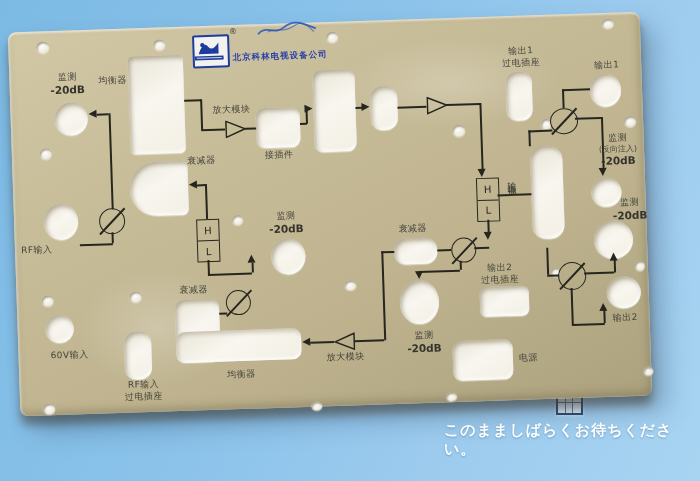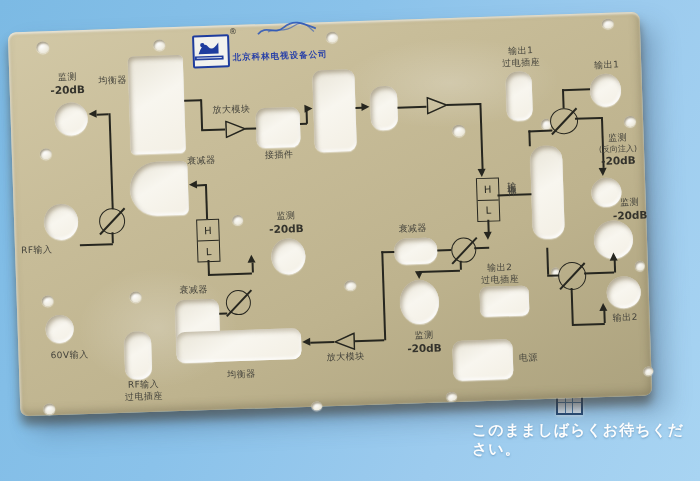--- a/index.html
+++ b/index.html
@@ -42,21 +42,21 @@
   .hlbox{position:absolute;border:1.5px solid #26261f;display:flex;flex-direction:column;}
   .hlbox span{flex:1;display:flex;align-items:center;justify-content:center;font-size:10px;color:#26261f;}
   .hlbox span:first-child{border-bottom:1.5px solid #26261f;}
   .amp{position:absolute;}
   #logo{position:absolute;left:184px;top:9px;width:33px;height:29px;border:2px solid #1e3c9e;background:#f2f2ee;border-radius:2px;}
   #regmark{position:absolute;left:221px;top:2px;font-size:8px;color:#3a3a34;}
   #company{position:absolute;left:224px;top:27px;font-size:8.5px;color:#2840a8;letter-spacing:1px;font-weight:600;white-space:nowrap;}
   #scribble{position:absolute;left:246px;top:-6px;}
   .smudge{position:absolute;border-radius:50%;background:radial-gradient(closest-side,rgba(255,255,255,.22),rgba(255,255,255,0));}
   
-  #wait-text{position:absolute;left:472px;top:421px;z-index:2;font-size:15px;font-weight:700;color:#fdfdfd;
+  #wait-text{position:absolute;left:444px;top:421px;z-index:2;font-size:15px;font-weight:700;color:#fdfdfd;
     letter-spacing:1px;text-shadow:0 1px 2px rgba(90,140,180,.7);}
   #grid-icon{position:absolute;left:556px;top:391px;width:23px;height:20px;z-index:0;
     border:2px solid #274a75;background:#e8f2fa;box-shadow:0 1px 3px rgba(255,255,255,.6);}
   #grid-icon .gv1,#grid-icon .gv2{position:absolute;top:0;bottom:0;width:1px;background:#4a79a8;}
   #grid-icon .gv1{left:7px;} #grid-icon .gv2{left:14px;}
   #grid-icon .gh{position:absolute;left:0;right:0;top:9px;height:1px;background:#4a79a8;}
 </style>
 </head>
 <body>
 

